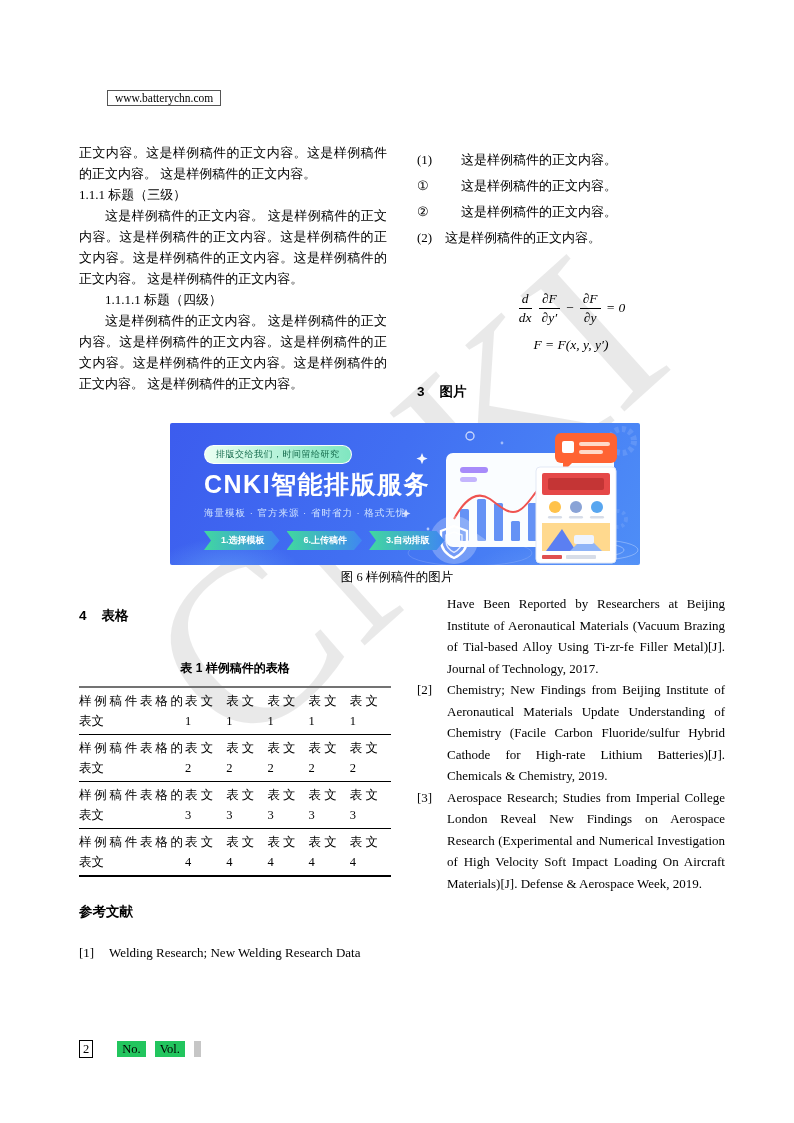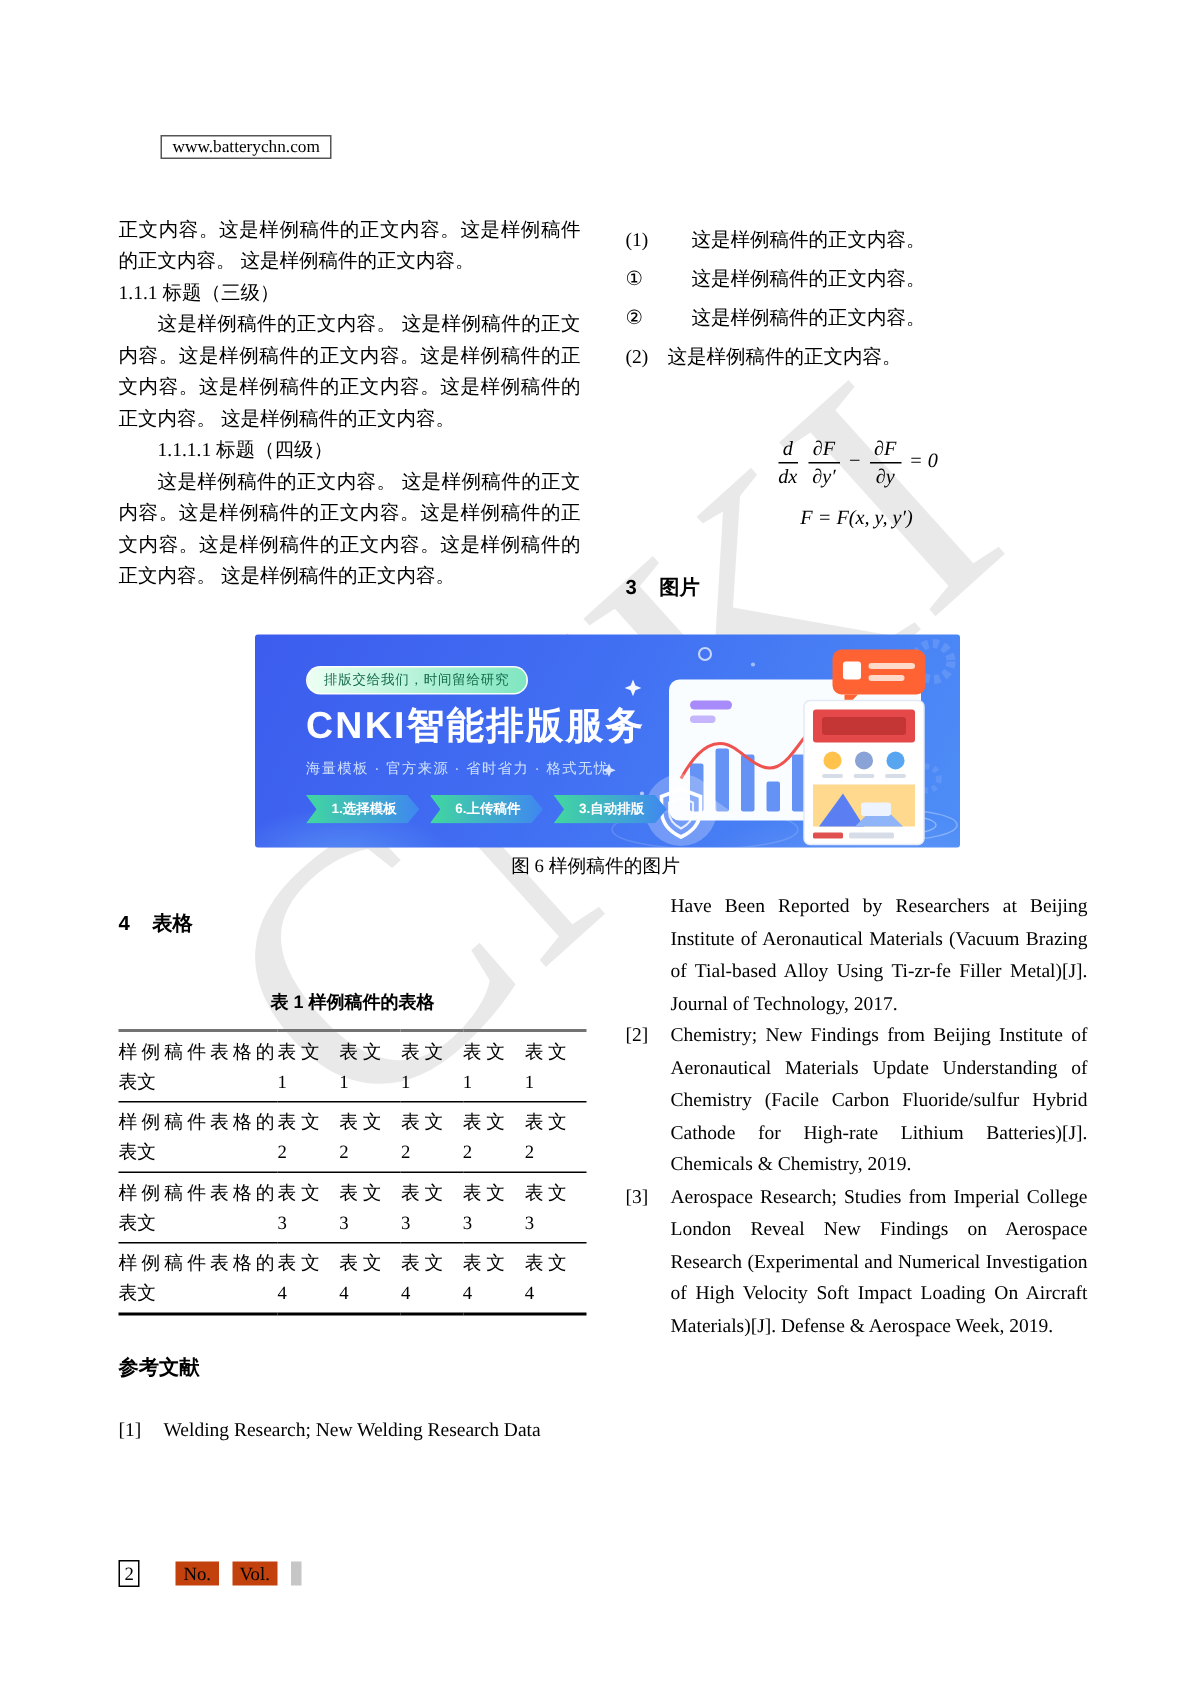--- a/index.html
+++ b/index.html
@@ -92,21 +92,21 @@
   
   .refs-heading { margin-top:24px; }
   .ref-item { position:relative; padding-left:30px; margin-top:0; }
   .ref-item .marker { position:absolute; left:0; top:0; }
   .ref-first { margin-top:20px; }
   .ref-cont { padding-left:30px; }
   .col-right-bot { line-height:21.5px; }
   
   .footer { position:absolute; left:79px; top:1040px; display:flex; align-items:center; font-size:12.5px; z-index:1; }
   .footer .pn-box { border:1px solid #000; padding:0 3px; line-height:16px; }
-  .footer .gray { background:#c2410c; padding:0 5px; line-height:16px; }
+  .footer .gray { background:#22c55e; padding:0 5px; line-height:16px; }
   .footer .gray.no { margin-left:24px; }
   .footer .gray.vol { margin-left:9px; }
   .footer .gray-box { width:7px; height:16px; background:#c6c6c6; margin-left:9px; }
 </style>
 </head>
 <body>
 
 <div class="page">
 
   <div class="watermark">CNKI</div>

